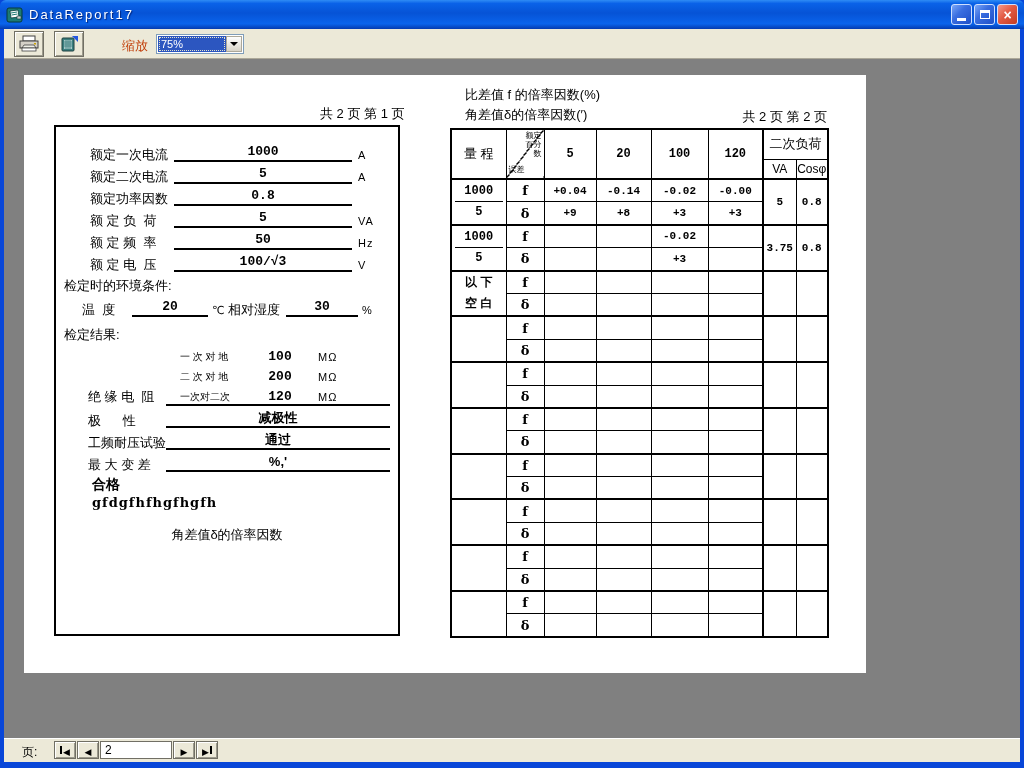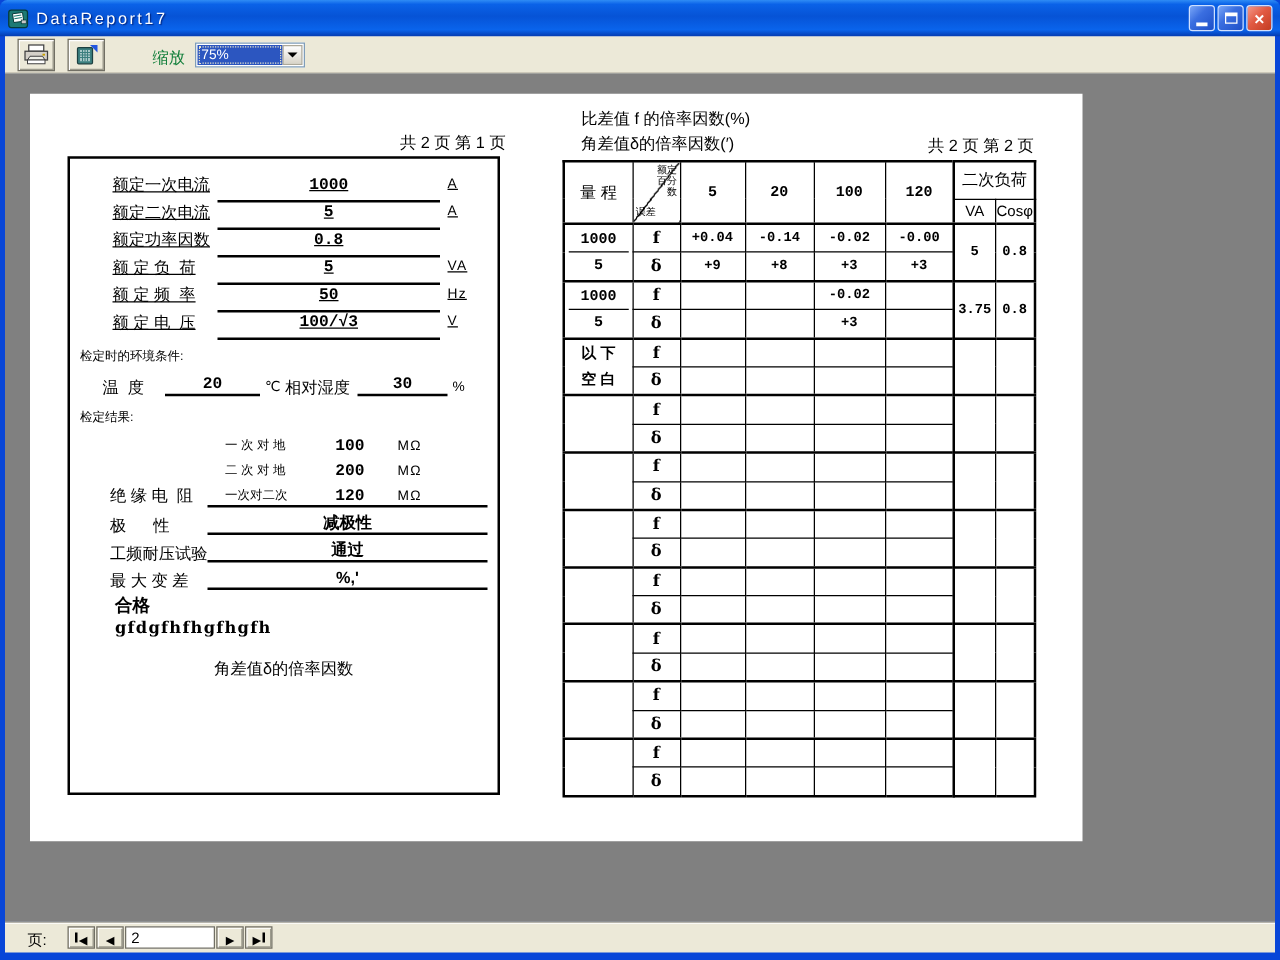--- a/index.html
+++ b/index.html
@@ -24,45 +24,45 @@
   .glyph-close{color:#fff;font-weight:bold;font-size:14px;line-height:14px;}
 
   
   .toolbar{position:absolute;left:4px;right:4px;top:29px;height:30px;background:#ece9d8;
     border-bottom:1px solid #aca899;}
   .tb-btn{position:absolute;top:2px;width:30px;height:26px;background:#ece9d8;
     border:1px solid #716f64;box-shadow:inset 1px 1px 0 #fff,inset -1px -1px 0 #9c9a8c;
     display:flex;align-items:center;justify-content:center;padding:0;cursor:pointer;}
   .tb-btn.print{left:10px;}
   .tb-btn.export{left:50px;}
-  .zoom-label{position:absolute;left:118px;top:8px;font-size:13px;color:#15803d;}
+  .zoom-label{position:absolute;left:118px;top:8px;font-size:13px;color:#c2410c;}
   .combo{position:absolute;left:152px;top:5px;width:88px;height:20px;background:#fff;
     border:1px solid #7f9db9;cursor:pointer;}
   .combo-sel{position:absolute;left:1px;top:1px;bottom:1px;right:17px;background:#2c56c0;
     color:#fff;font-size:11px;padding:2px 3px;outline:1px dotted #e8e4c8;outline-offset:-2px;}
   .combo-btn{position:absolute;right:1px;top:1px;bottom:1px;width:16px;
     background:linear-gradient(180deg,#fefefe,#d8d4c8);border:1px solid #aca899;
     display:flex;align-items:center;justify-content:center;}
   .arrow-down{width:0;height:0;border-left:4px solid transparent;border-right:4px solid transparent;
     border-top:4px solid #000;}
 
   
   .preview{position:absolute;left:4px;right:4px;top:59px;bottom:31px;background:#808080;overflow:hidden;}
   .sheet{position:absolute;left:20px;top:16px;width:842px;height:598px;background:#fff;color:#000;}
 
   
   .p1-pagelabel{position:absolute;left:296px;top:30px;font-size:13px;white-space:pre;}
   .p1-box{position:absolute;left:30px;top:50px;width:346px;height:511px;border:2px solid #000;}
   .p1-fields{margin-top:13px;}
-  .p1-row{display:flex;height:22px;margin:0 6px 0 34px;text-decoration:underline;}
+  .p1-row{display:flex;height:22px;align-items:flex-end;margin:0 6px 0 34px;}
   .p1-label{width:84px;font-size:13px;white-space:pre;line-height:15px;}
   .p1-line{flex:1;text-align:center;border-bottom:2px solid #000;
     font:bold 13px "Liberation Mono","DejaVu Sans Mono",monospace;line-height:16px;}
   .p1-unit{width:40px;padding-left:6px;font-size:11px;line-height:14px;letter-spacing:1px;}
-  .p1-sect{font-size:10px;margin:6px 0 0 8px;line-height:15px;}
+  .p1-sect{font-size:13px;margin:6px 0 0 8px;line-height:15px;}
   .env-row{display:flex;height:22px;align-items:flex-end;margin:2px 8px 0 26px;}
   .env-label{font-size:13px;white-space:pre;line-height:15px;}
   .env-line{text-align:center;border-bottom:2px solid #000;
     font:bold 13px "Liberation Mono","DejaVu Sans Mono",monospace;line-height:16px;}
   .env-unit{font-size:11px;padding-left:4px;line-height:14px;}
   .ins-block{display:flex;margin:2px 8px 0 32px;align-items:flex-end;}
   .ins-left{width:78px;font-size:13px;white-space:pre;line-height:15px;padding-bottom:2px;}
   .ins-right{flex:1;border-bottom:2px solid #000;}
   .ins-row{display:flex;height:20px;align-items:flex-end;}
   .ins-label{width:84px;padding-left:14px;font-size:10px;white-space:pre;line-height:15px;}

